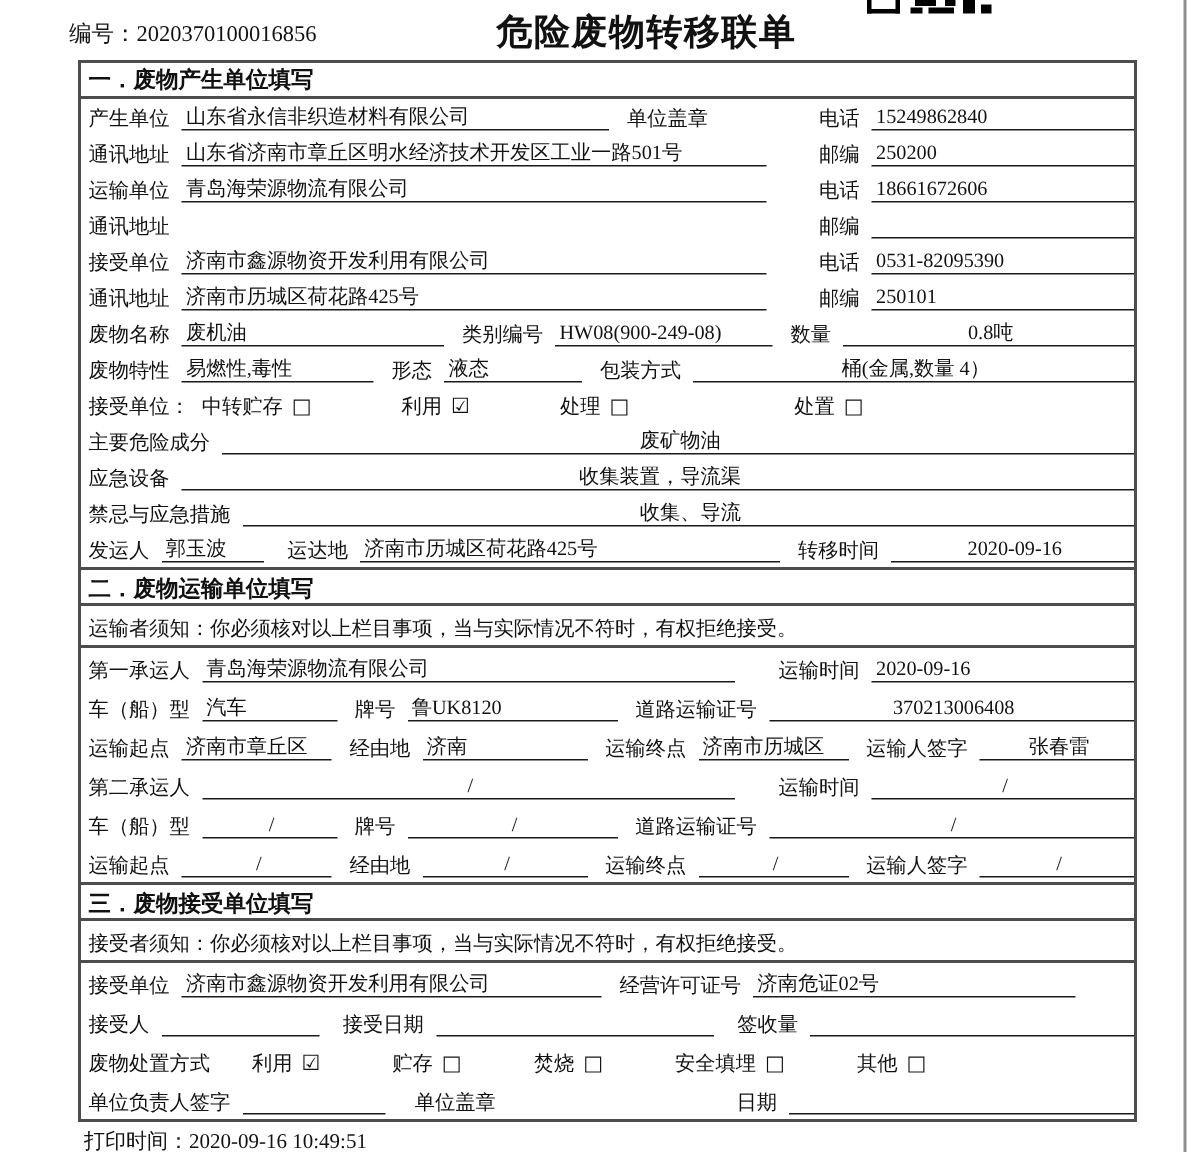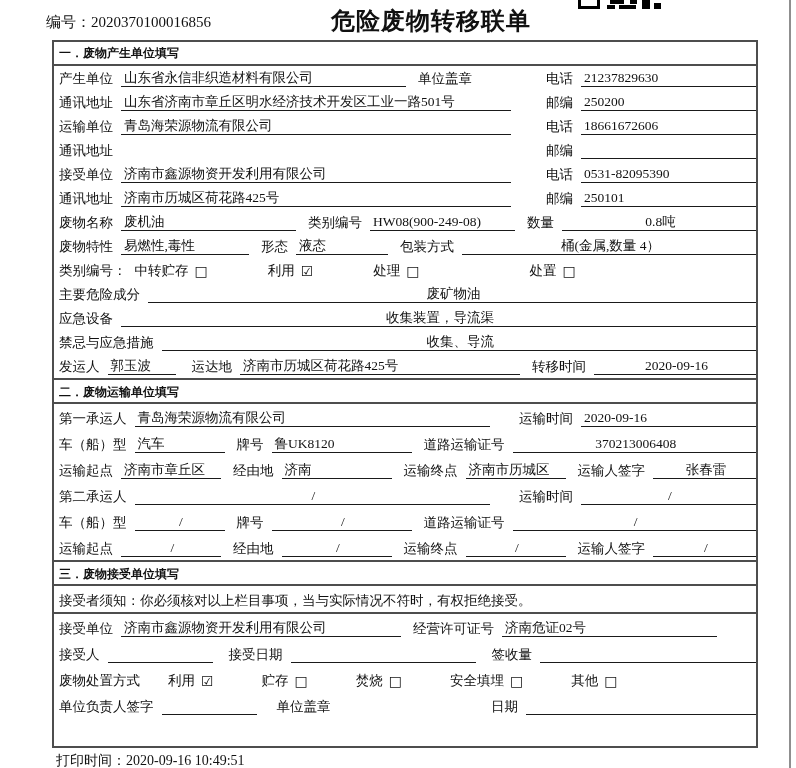--- a/index.html
+++ b/index.html
@@ -22,21 +22,21 @@
   .page-edge { position: absolute; left: 789px; top: 0; width: 2px; height: 768px; background: #8f8f8f; }
 
   .form {
     position: absolute; left: 52px; top: 40px; width: 706px; height: 708px;
     border: 2px solid #4d4d4d; background: #fff;
   }
   .sec {
     height: 26px; padding: 4px 0 0 5px;
     border-top: 2px solid #4d4d4d; border-bottom: 2px solid #4d4d4d;
     font-family: "Liberation Sans", "DejaVu Sans", sans-serif;
-    font-weight: bold; font-size: 12px; line-height: 17px;
+    font-weight: bold; font-size: 15px; line-height: 17px;
   }
   .sec.first { border-top: none; height: 24px; padding-top: 3px; }
   .notice {
     height: 28px; padding: 7px 0 0 5px; line-height: 16px;
     border-bottom: 2px solid #4d4d4d;
   }
   .row {
     display: flex; align-items: flex-end;
     height: 24px; padding: 0 0 3px 5px;
     white-space: nowrap; overflow: hidden;
@@ -88,21 +88,21 @@
 
 <div class="form">
 
   <div class="sec first">一．废物产生单位填写</div>
   <div class="s1">
     <div class="row">
       <span class="lbl">产生单位</span>
       <span class="val w285">山东省永信非织造材料有限公司</span>
       <span class="lbl ml12 mr70">单位盖章</span>
       <span class="lbl mla">电话</span>
-      <span class="val w175">21237829630</span>
+      <span class="val w175">15249862840</span>
     </div>
     <div class="row">
       <span class="lbl">通讯地址</span>
       <span class="val w390">山东省济南市章丘区明水经济技术开发区工业一路501号</span>
       <span class="lbl mla">邮编</span>
       <span class="val w175">250200</span>
     </div>
     <div class="row">
       <span class="lbl">运输单位</span>
       <span class="val w390">青岛海荣源物流有限公司</span>
@@ -136,21 +136,21 @@
     </div>
     <div class="row">
       <span class="lbl">废物特性</span>
       <span class="val w128">易燃性,毒性</span>
       <span class="lbl ml12">形态</span>
       <span class="val w92">液态</span>
       <span class="lbl ml12">包装方式</span>
       <span class="val grow">桶(金属,数量 4）</span>
     </div>
     <div class="row">
-      <span class="lbl">类别编号：</span>
+      <span class="lbl">接受单位：</span>
       <span class="opt">
         <span>中转贮存</span>
         <span class="cb">□</span>
       </span>
       <span class="opt ml60">
         <span>利用</span>
         <span class="cb">☑</span>
       </span>
       <span class="opt ml60">
         <span>处理</span>
@@ -177,20 +177,21 @@
       <span class="lbl">发运人</span>
       <span class="val w68">郭玉波</span>
       <span class="lbl ml16">运达地</span>
       <span class="val w280">济南市历城区荷花路425号</span>
       <span class="lbl ml12">转移时间</span>
       <span class="val grow">2020-09-16</span>
     </div>
   </div>
 
   <div class="sec">二．废物运输单位填写</div>
+  <div class="notice">运输者须知：你必须核对以上栏目事项，当与实际情况不符时，有权拒绝接受。</div>
   <div class="s2">
     <div class="row">
       <span class="lbl">第一承运人</span>
       <span class="val w355">青岛海荣源物流有限公司</span>
       <span class="lbl mla">运输时间</span>
       <span class="val w175">2020-09-16</span>
     </div>
     <div class="row">
       <span class="lbl">车（船）型</span>
       <span class="val w90">汽车</span>

